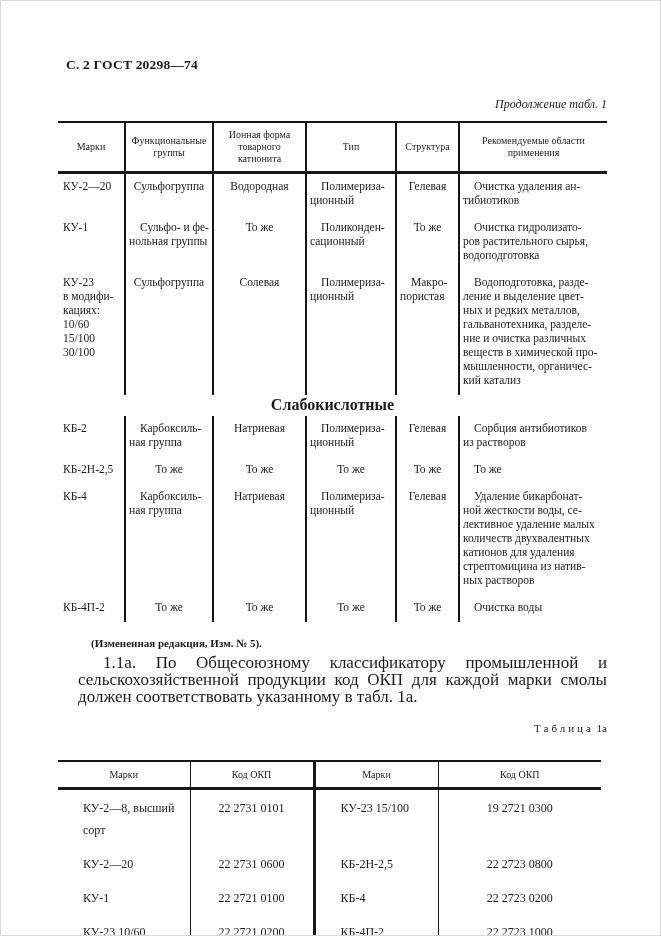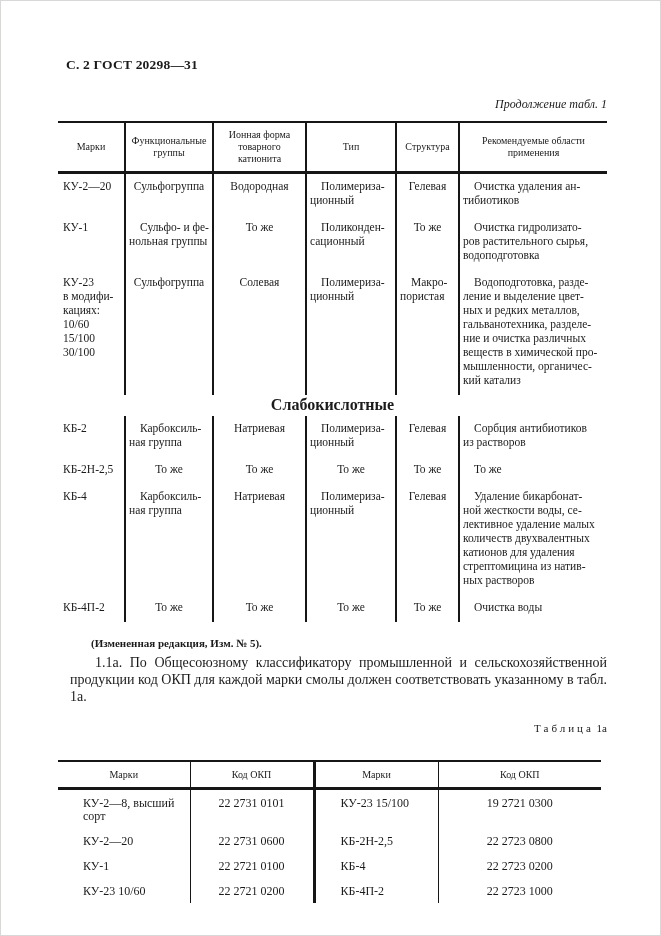--- a/index.html
+++ b/index.html
@@ -47,45 +47,45 @@
 
   
   .t2 { width:543px; border-top:2px solid #161616; font-size:12px; }
   .t2 thead th {
     border-bottom:3px solid #161616;
     font-weight:normal; font-size:10px;
     text-align:center; padding:7px 2px;
   }
   .t2 .vr  { border-right:1.5px solid #161616; }
   .t2 .vrB { border-right:3px solid #161616; }
-  .t2 tbody td { vertical-align:top; padding:7px 2px 5px; line-height:13px; }
+  .t2 tbody td { vertical-align:top; padding:7px 2px 5px; line-height:22px; }
   .t2 td.m { text-align:left; padding-left:25px; }
   .t2 td.c { text-align:center; }
 
   
   .amend {
     font-weight:bold; font-size:11px; line-height:17px;
     margin:13px 0 0 8px; text-indent:25px;
   }
   .para {
-    font-size:14px; line-height:17px; text-align:justify;
-    margin:2px 0 0 12px; text-indent:25px;
+    font-size:17px; line-height:17px; text-align:justify;
+    margin:2px 0 0 20px; text-indent:25px;
   }
   .caption-1a {
     text-align:right; font-size:11px; margin-top:17px; margin-bottom:26px;
   }
   .caption-1a .sp { letter-spacing:3px; }
 </style>
 </head>
 <body>
 
 <div class="page">
   <div class="content">
 
-    <div class="doc-header">С. 2 ГОСТ 20298—31</div>
+    <div class="doc-header">С. 2 ГОСТ 20298—74</div>
 
     <div class="caption-right">Продолжение табл. 1</div>
 
     <table class="t1">
       <colgroup>
         <col style="width:67px">
           <col style="width:88px">
           <col style="width:93px">
         <col style="width:90px">
           <col style="width:63px">

